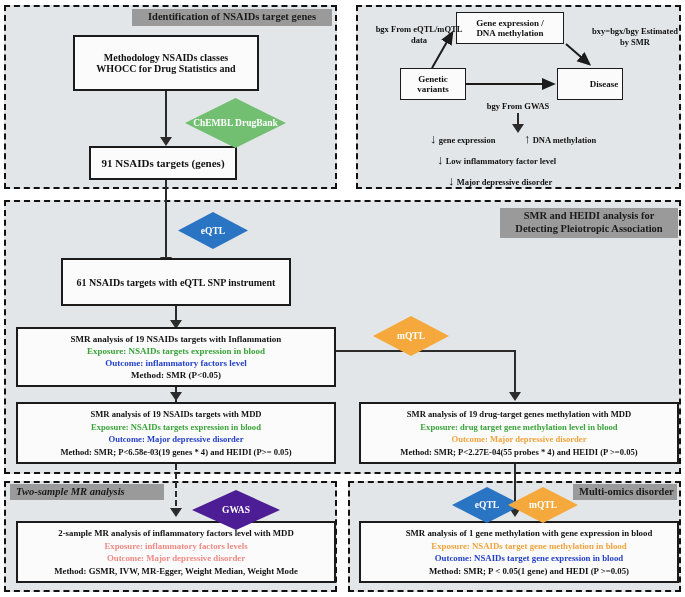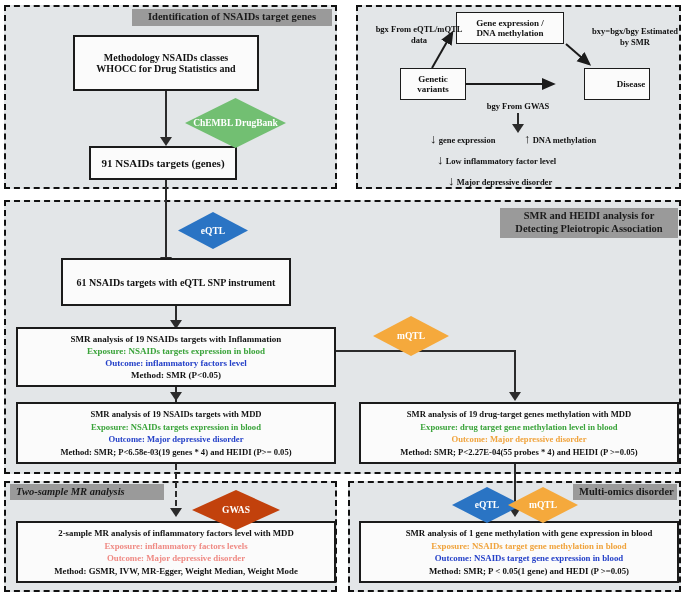--- a/index.html
+++ b/index.html
@@ -61,21 +61,21 @@
     display:flex; align-items:center; justify-content:center;
     color:#ffffff;
     font-weight:bold;
     text-align:center;
     z-index:7;
     clip-path: polygon(50% 0%, 100% 50%, 50% 100%, 0% 50%);
   }
   .d-green  { background:#72bf72; }
   .d-blue   { background:#2a74c4; }
   .d-orange { background:#f5a93c; }
-  .d-red    { background:#c2410c; }
+  .d-red    { background:#4c1d95; }
 
   
   .ln-v, .ln-h {
     position:absolute;
     background:#2b2b2b;
     z-index:3;
   }
   .ln-v { width:2px; }
   .ln-h { height:2px; }
   .ln-v.dash {
@@ -144,21 +144,21 @@
   <div class="box thin" style="left:400px; top:68px; width:66px; height:32px; font-size:9px;">
     <span class="ln b-bold">Genetic</span>
     <span class="ln b-bold">variants</span>
   </div>
 
   <div class="box thin" style="left:456px; top:12px; width:108px; height:32px; font-size:9px;">
     <span class="ln b-bold">Gene expression /</span>
     <span class="ln b-bold">DNA methylation</span>
   </div>
 
-  <div class="box thin" style="left:584px; top:68px; width:66px; height:32px; font-size:9px;padding-left:28px;">
+  <div class="box thin" style="left:557px; top:68px; width:66px; height:32px; font-size:9px;padding-left:28px;">
     <span class="ln b-bold">Disease</span>
   </div>
 
   <svg class="svg-layer" width="685" height="597">
     <defs>
       <marker id="ah" markerWidth="7" markerHeight="7" refX="5.6" refY="3" orient="auto">
         <polygon points="0,0 7,3 0,6" fill="#1b1b1b"></polygon>
       </marker>
     </defs>
 

